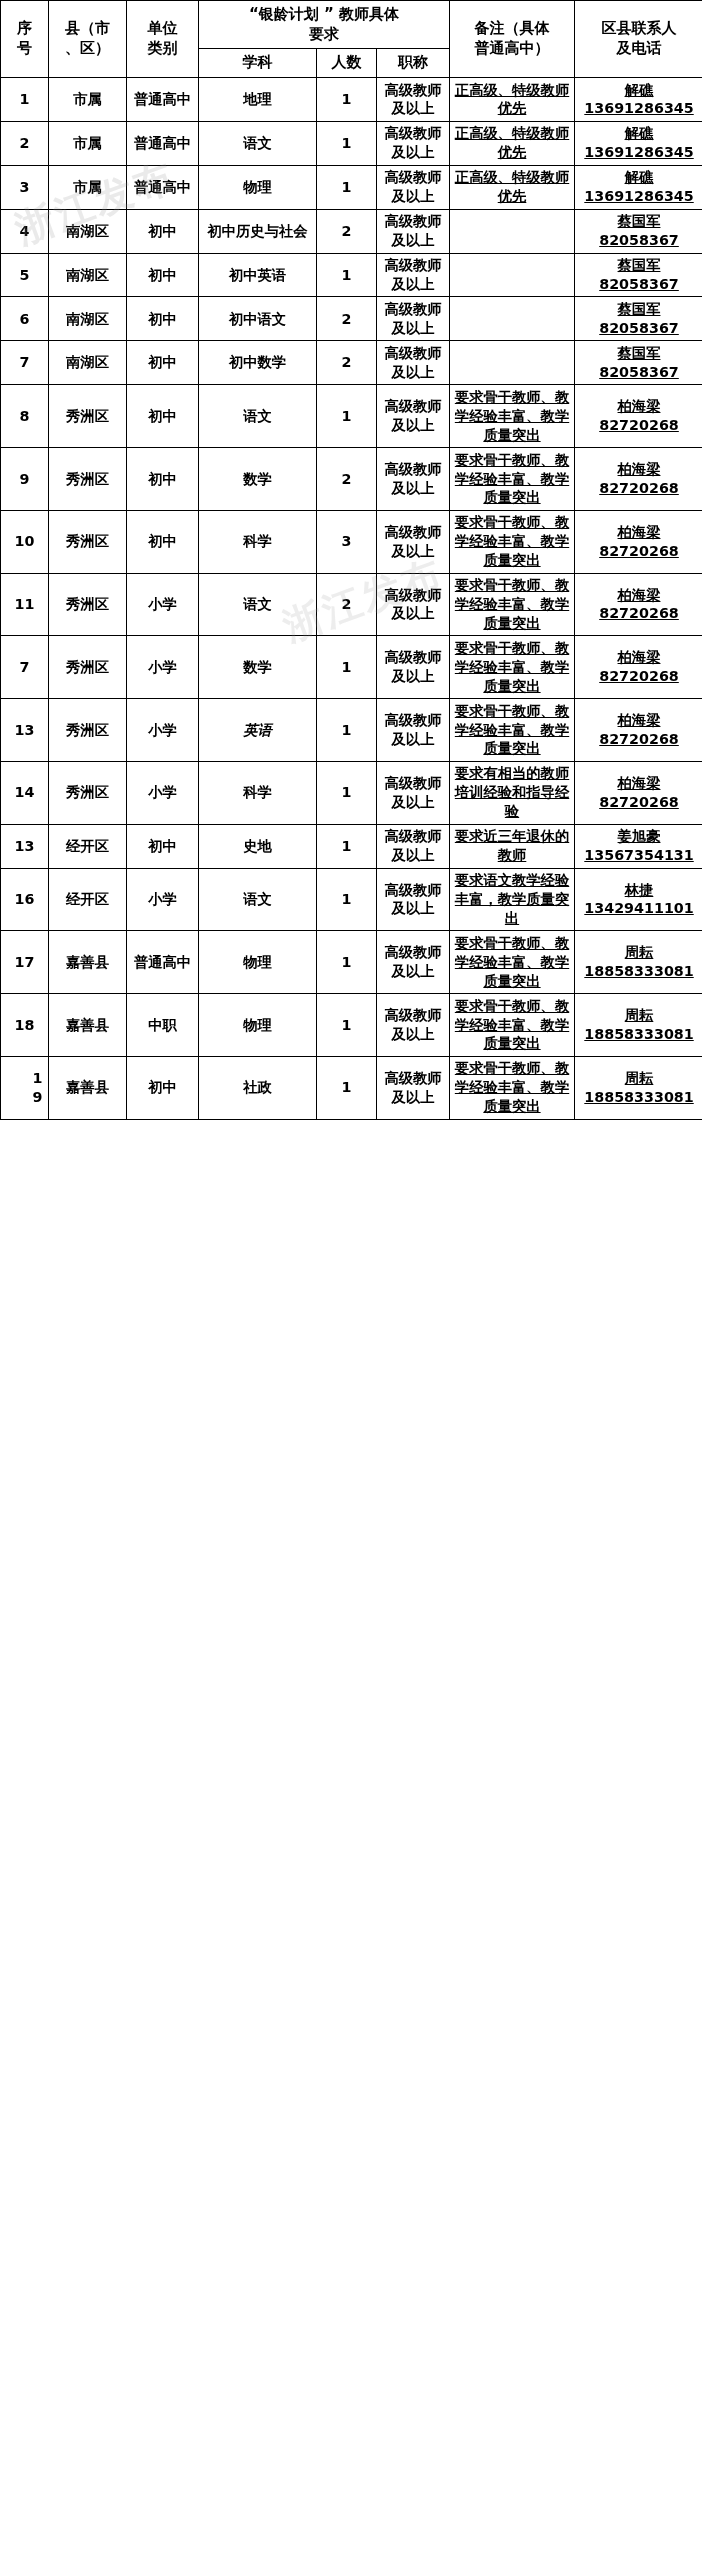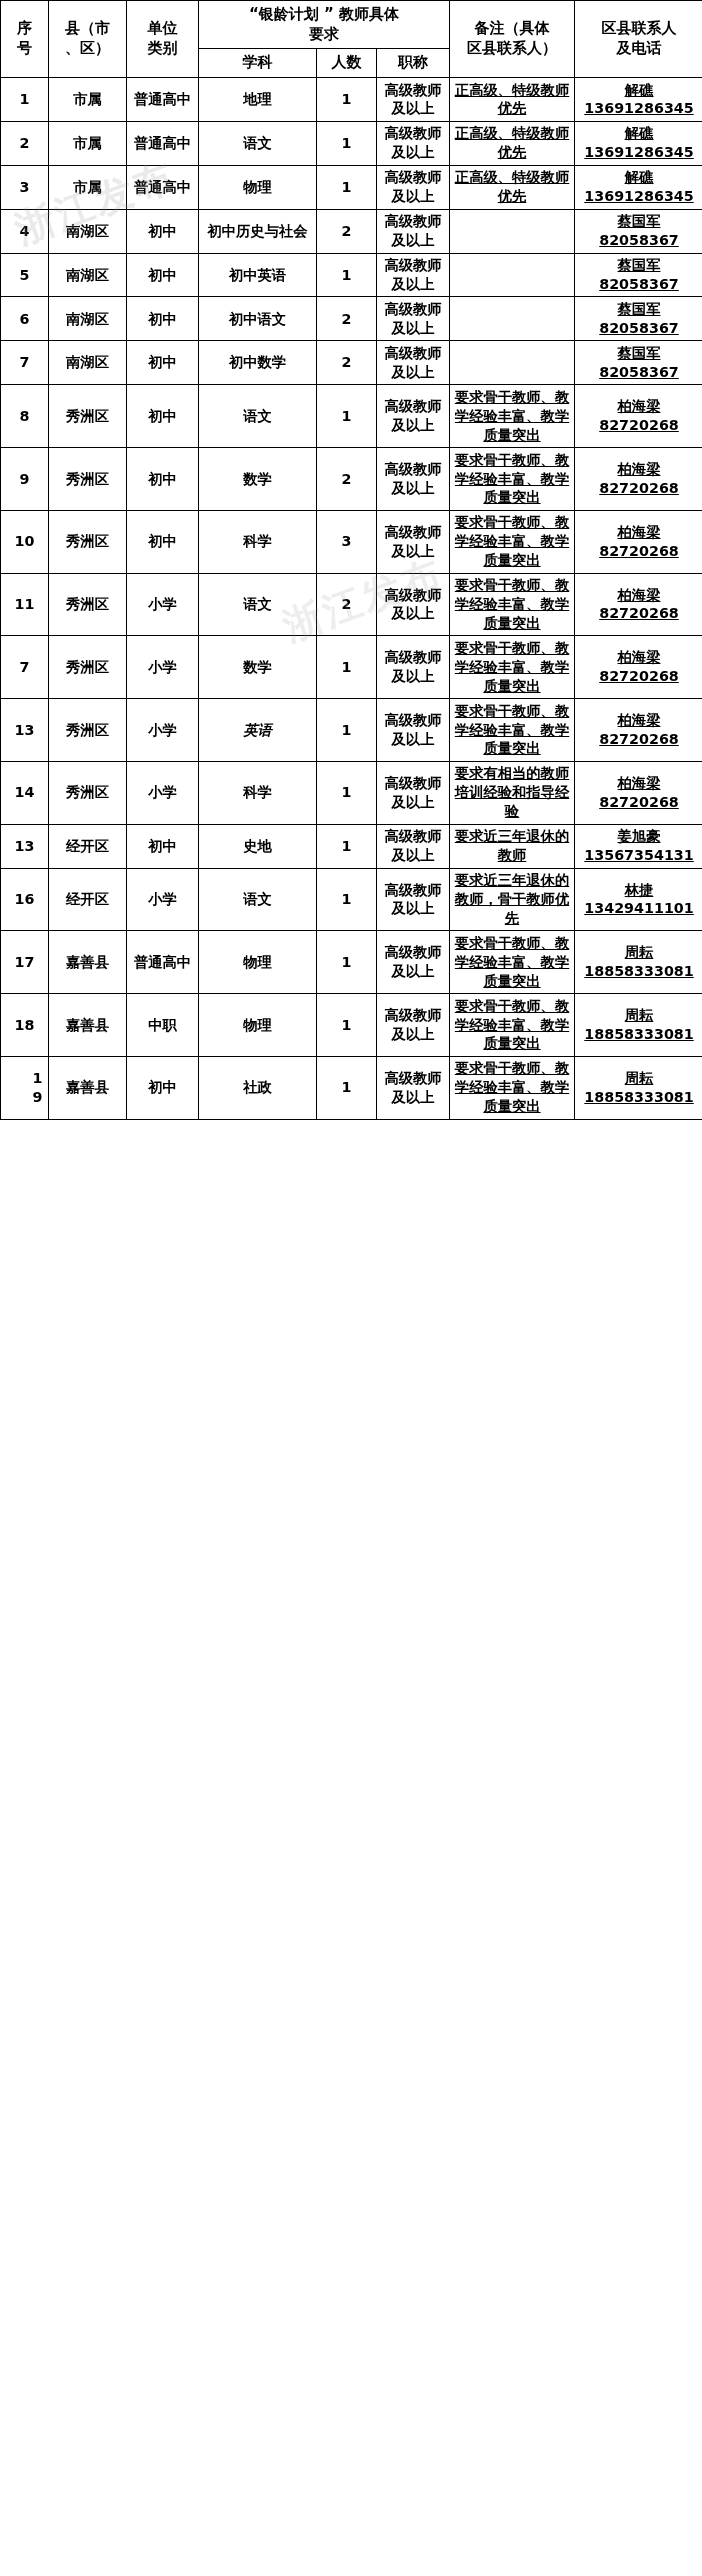--- a/index.html
+++ b/index.html
@@ -108,21 +108,21 @@
       <tr>
         <th rowspan="2" style="white-space:pre-line">序
 号</th>
         <th rowspan="2" style="white-space:pre-line">县（市
 、区）</th>
         <th rowspan="2" style="white-space:pre-line">单位
 类别</th>
         <th colspan="3" class="hdr-group-top" style="white-space:pre-line">“银龄计划 ” 教师具体
 要求</th>
         <th rowspan="2" style="white-space:pre-line">备注（具体
-区县联系人）</th>
+普通高中）</th>
         <th rowspan="2" style="white-space:pre-line">区县联系人
 及电话</th>
       </tr>
       <tr>
         <th>学科</th>
         <th>人数</th>
         <th>职称</th>
       </tr>
     </thead>
     <tbody id="tbody">
@@ -291,21 +291,21 @@
           <td class="cell-contact" style="white-space: pre-line;">姜旭豪
 13567354131</td>
         </tr>
         <tr>
           <td class="cell-idx" style="white-space: pre-line; margin-left: 11px;">16</td>
           <td class="cell-dist" style="white-space: pre-line;">经开区</td>
           <td class="cell-unit" style="white-space: pre-line;">小学</td>
           <td class="cell-subj" style="white-space: pre-line;">语文</td>
           <td class="cell-num" style="white-space: pre-line;">1</td>
           <td class="cell-title" style="white-space: pre-line;">高级教师及以上</td>
-          <td class="cell-note" style="white-space: pre-line;">要求近三年退休的教师，骨干教师优先</td>
+          <td class="cell-note" style="white-space: pre-line;">要求语文教学经验丰富，教学质量突出</td>
           <td class="cell-contact" style="white-space: pre-line;">林捷
 13429411101</td>
         </tr>
         <tr>
           <td class="cell-idx" style="white-space: pre-line;">17</td>
           <td class="cell-dist" style="white-space: pre-line;">嘉善县</td>
           <td class="cell-unit" style="white-space: pre-line;">普通高中</td>
           <td class="cell-subj" style="white-space: pre-line;">物理</td>
           <td class="cell-num" style="white-space: pre-line;">1</td>
           <td class="cell-title" style="white-space: pre-line;">高级教师及以上</td>

